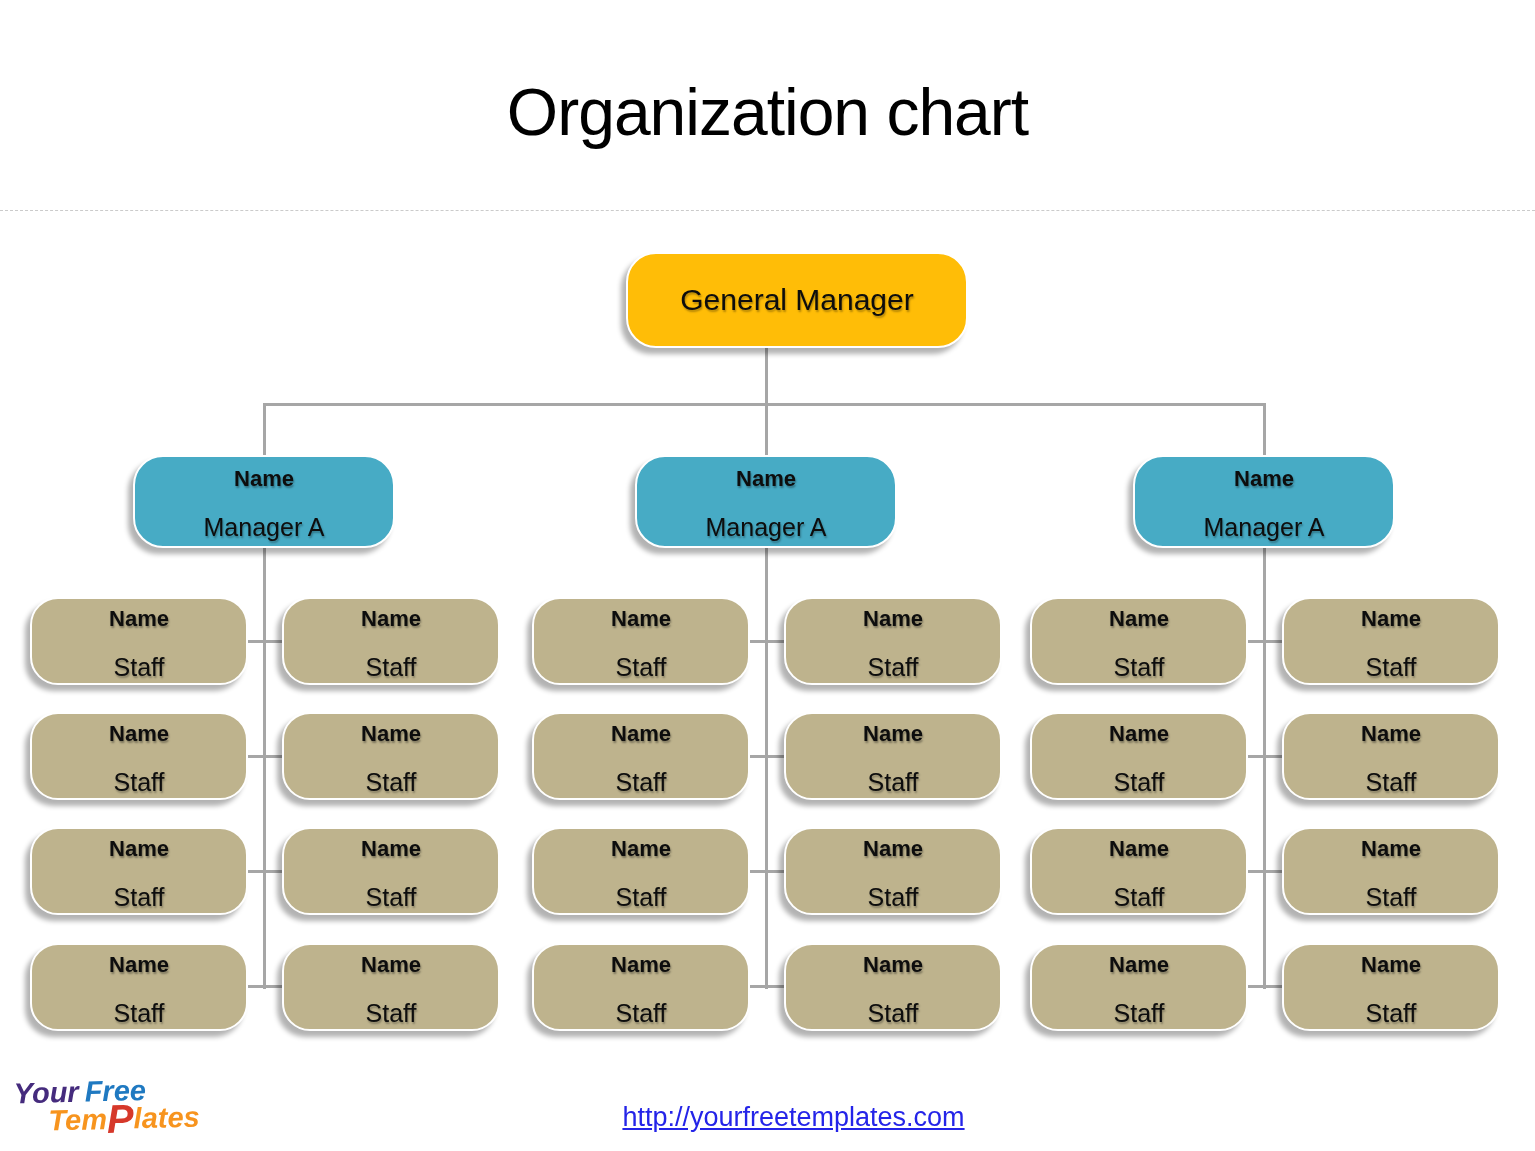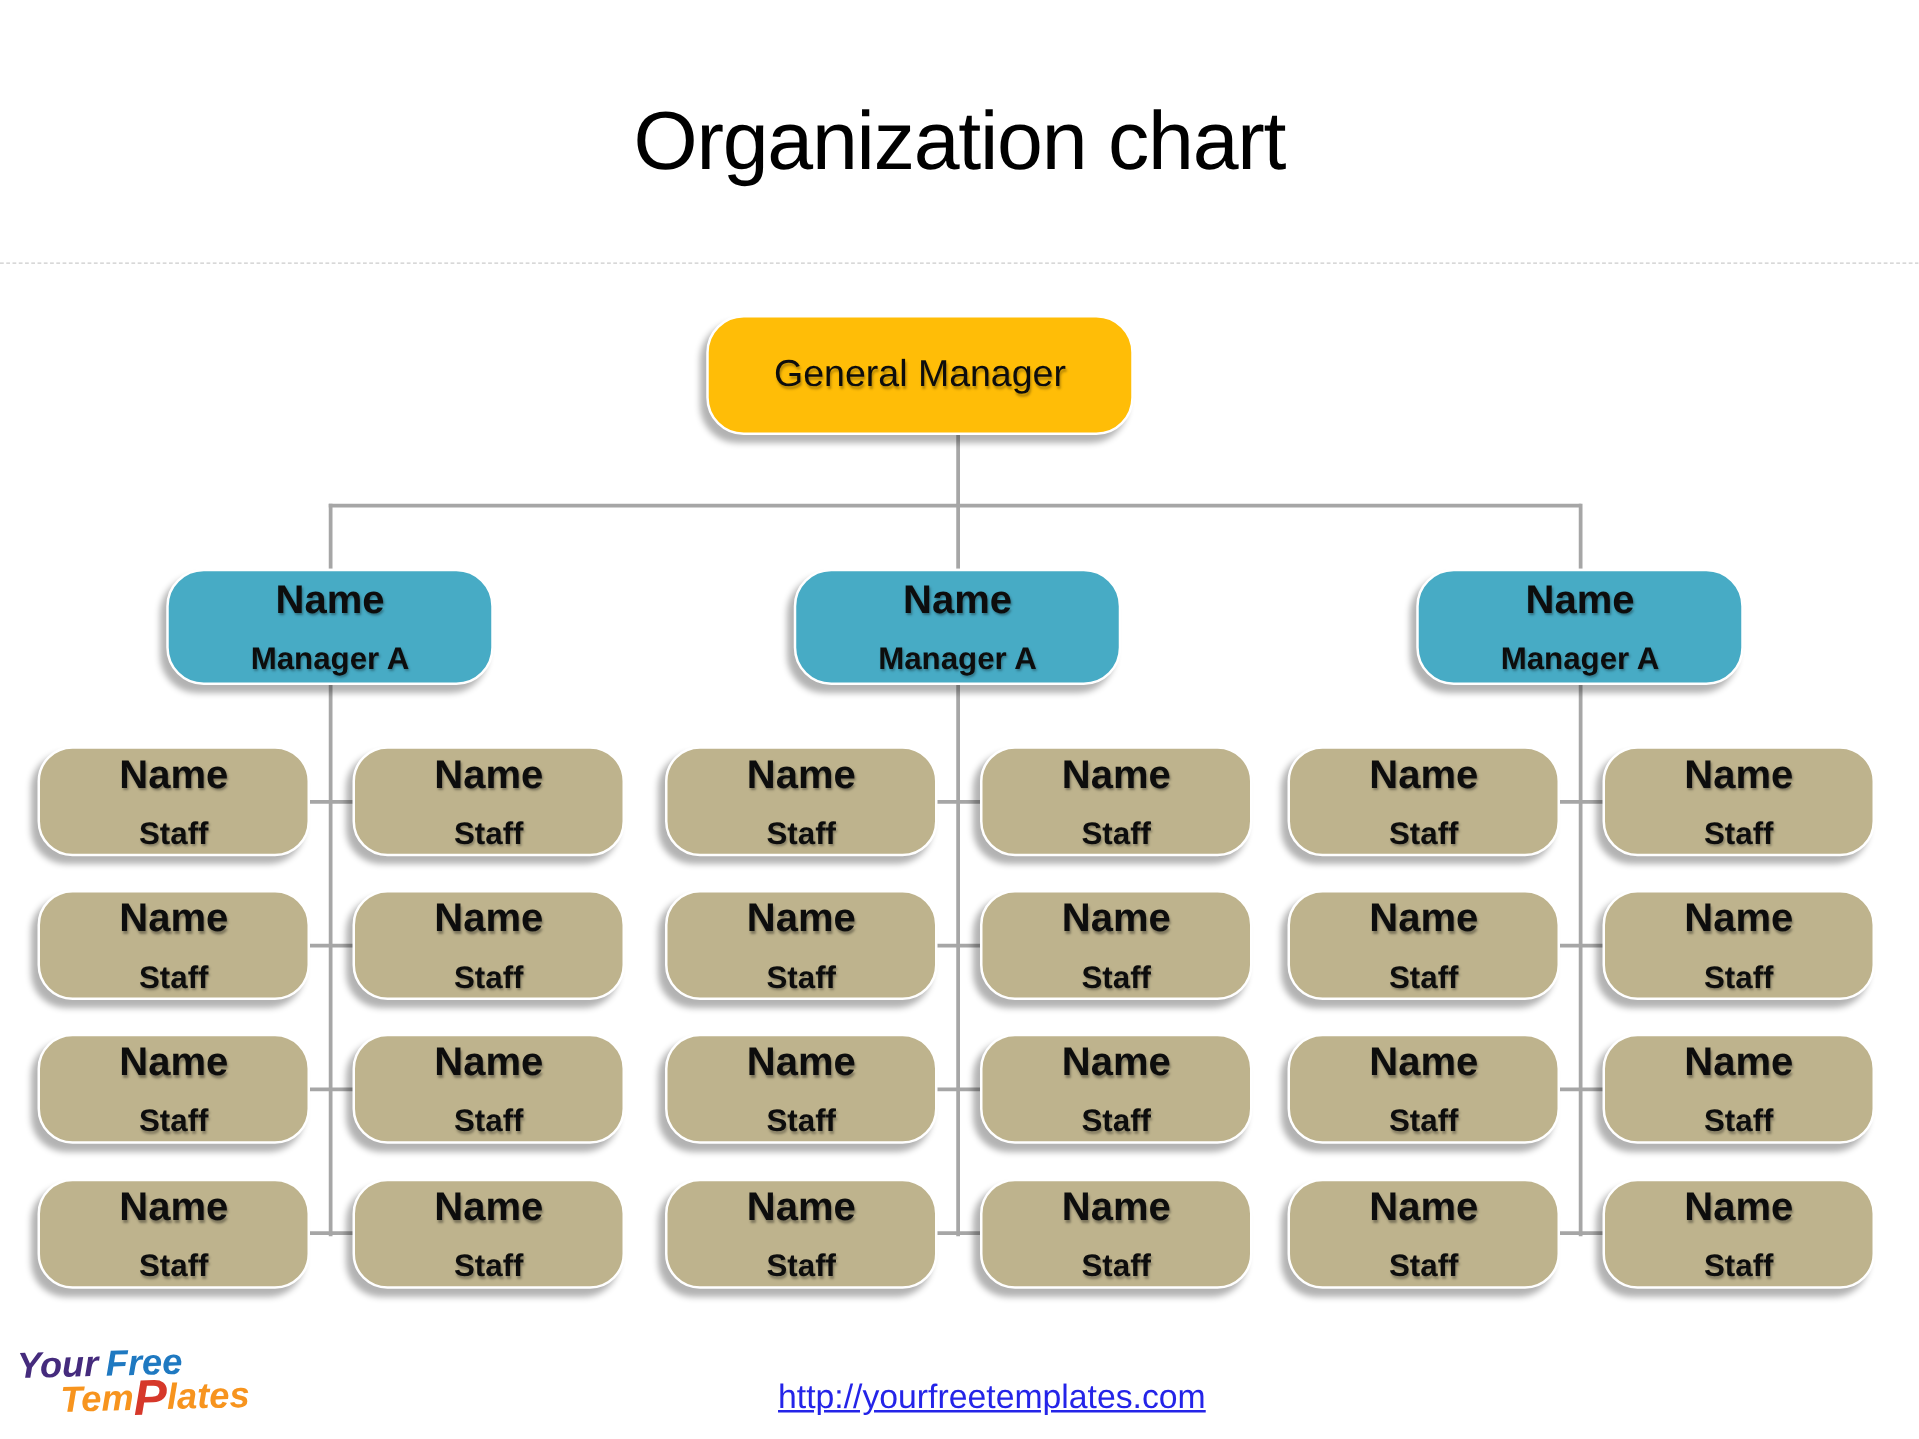--- a/index.html
+++ b/index.html
@@ -20,23 +20,23 @@
   .cn.v{width:3px;}
   .cn.h{height:3px;}
   
   .node{
     position:absolute;z-index:2;box-sizing:border-box;
     border:2px solid #ffffff;border-radius:30px;
     box-shadow:-5px 6px 5px rgba(0,0,0,0.30);
     display:flex;flex-direction:column;justify-content:center;align-items:center;
     color:#0d0d0d;text-align:center;
   }
-  .node .nm{font-size:32px;font-weight:700;line-height:36px;text-shadow:1px 2px 2px rgba(0,0,0,0.35);}
-  .node .rl{font-size:25px;font-weight:700;line-height:30px;text-shadow:1px 2px 2px rgba(0,0,0,0.30);margin-top:15px;}
-  .gm{left:565px;top:252px;width:342px;height:96px;background:#FFBD07;}
+  .node .nm{font-size:22px;font-weight:700;line-height:36px;text-shadow:1px 2px 2px rgba(0,0,0,0.35);}
+  .node .rl{font-size:25px;font-weight:400;line-height:30px;text-shadow:1px 2px 2px rgba(0,0,0,0.30);margin-top:15px;}
+  .gm{left:626px;top:252px;width:342px;height:96px;background:#FFBD07;}
   .gm .lbl{font-size:30px;font-weight:400;line-height:34px;text-shadow:1px 2px 2px rgba(0,0,0,0.30);}
   .mgr{top:455px;width:262px;height:93px;background:#47ABC5;}
   .stf{width:218px;height:88px;background:#BEB38D;border-radius:28px;}
   
   .logo{
     position:absolute;left:14px;top:1076px;z-index:3;
     font-weight:700;font-style:italic;font-size:29px;line-height:30px;
     transform:rotate(-1.5deg);letter-spacing:0px;white-space:nowrap;
   }
   .logo .l2{margin-left:34px;margin-top:-2px;}

